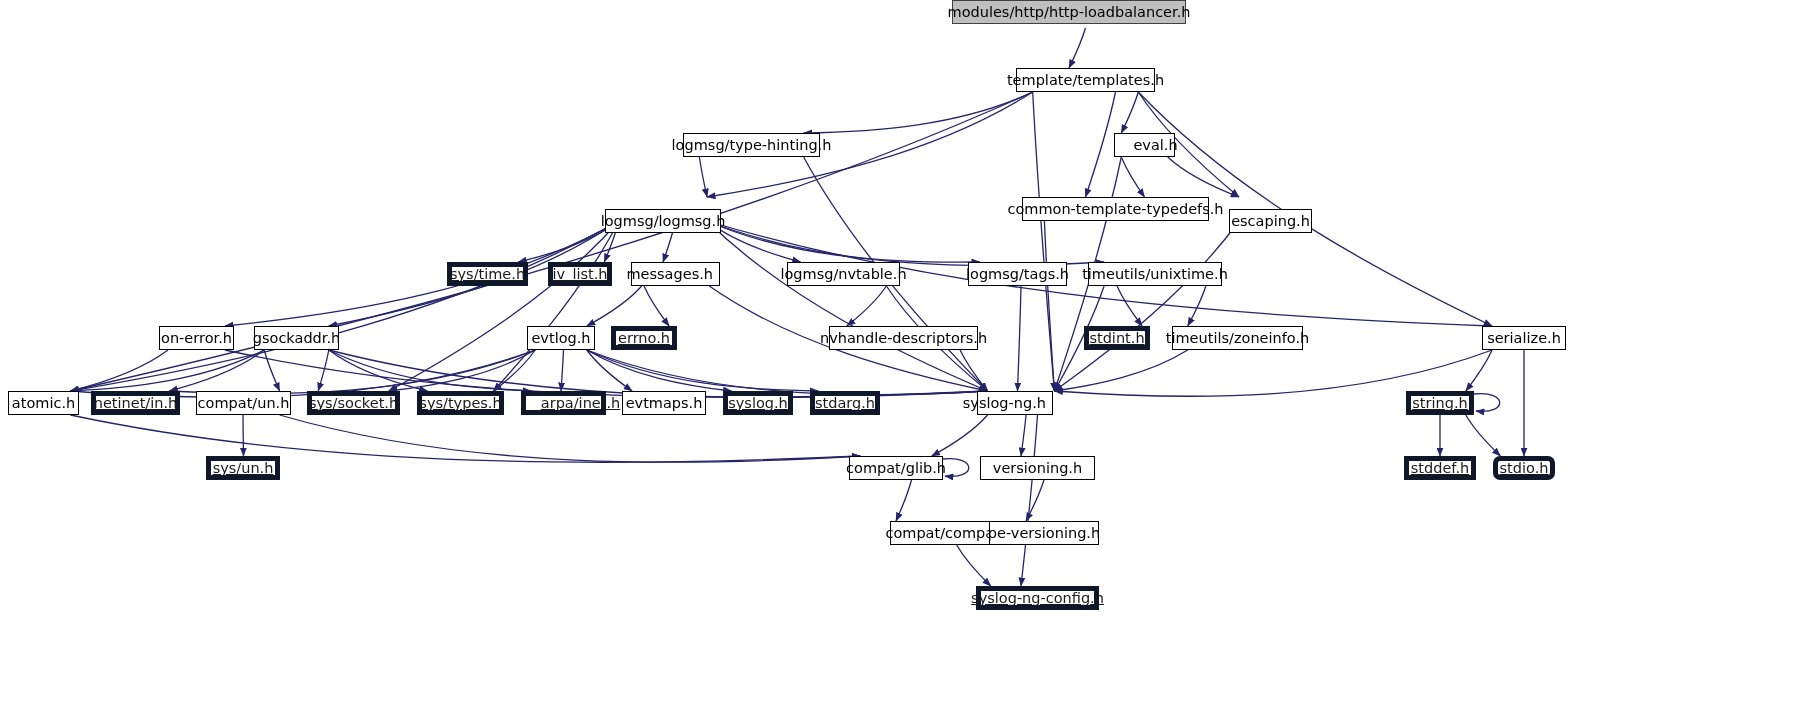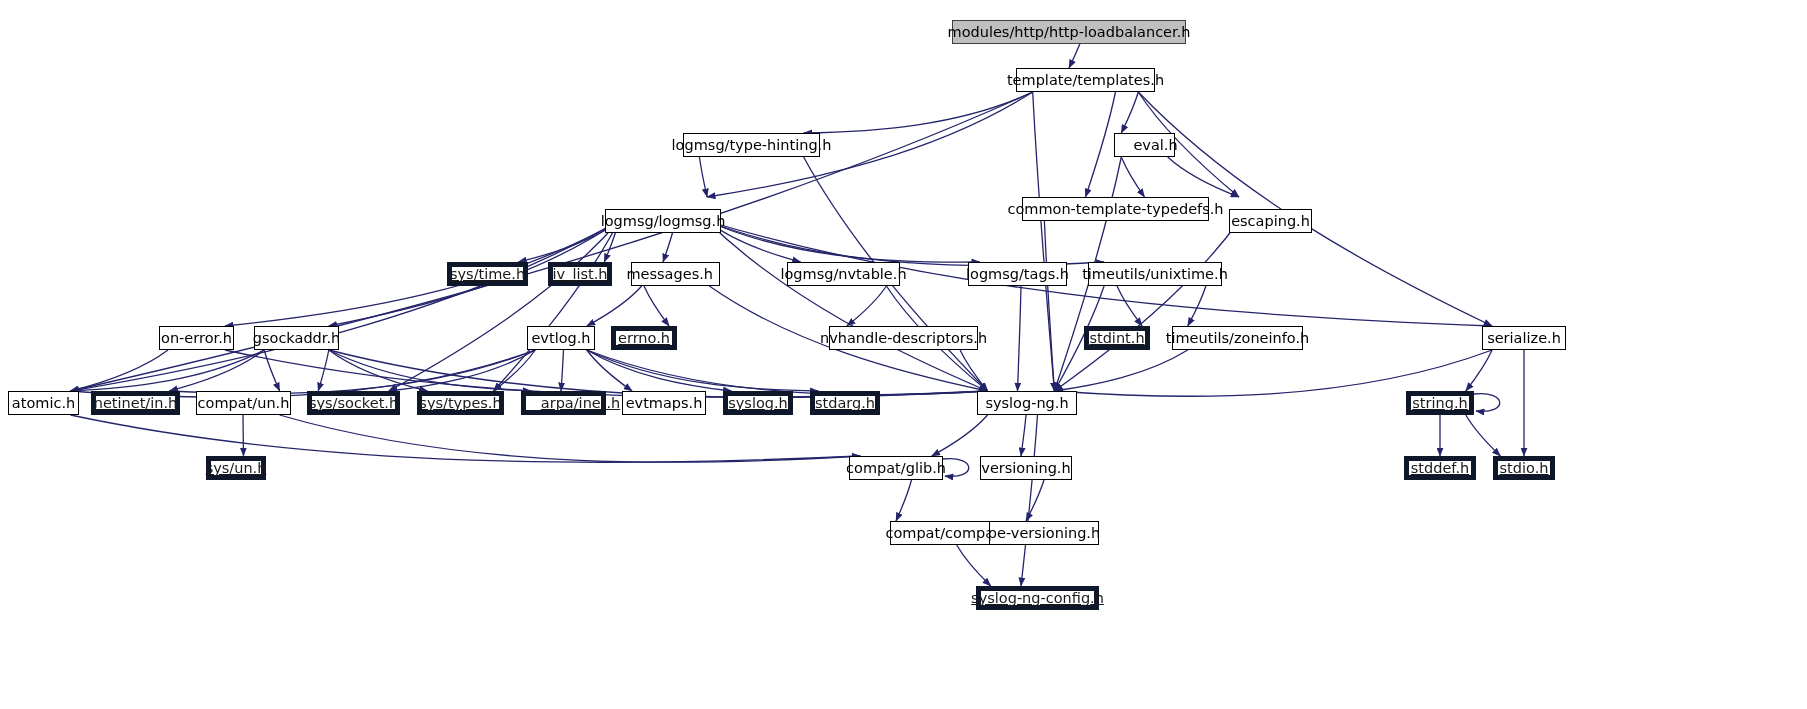--- a/index.html
+++ b/index.html
@@ -120,21 +120,21 @@
         <path stroke="#24246b" marker-end="url(#ah)" d="M956.7,545.0 C965.6,560.5 979.2,574.8 990.8,586.0"></path>
         <path stroke="#24246b" marker-end="url(#ah)" d="M1492.1,350.0 C1485.4,364.8 1474.8,379.4 1465.8,391.0"></path>
         <path stroke="#24246b" marker-end="url(#ah)" d="M1524.0,350.0 C1524.0,385.0 1524.0,424.2 1524.0,456.0"></path>
         <path stroke="#24246b" marker-end="url(#ah)" d="M1492.1,350.0 C1351.3,402.7 1187.8,400.5 1054.4,391.0"></path>
         <path stroke="#24246b" marker-end="url(#ah)" d="M1440.0,415.0 C1440.0,428.5 1440.0,443.7 1440.0,456.0"></path>
         <path stroke="#24246b" marker-end="url(#ah)" d="M1465.8,415.0 C1474.9,430.5 1488.7,444.8 1500.4,456.0"></path>
         <path stroke="#24246b" marker-end="url(#ah)" d="M1474,394 C1508,390 1508,415 1476,411"></path>
       </g>
   </svg>
   <div id="nodes">
-      <div class="node root" style="left: 952px; top: 20px; width: 234px;">
+      <div class="node root" style="left: 952px; top: 0; width: 234px;">
         <span>modules/http/http-loadbalancer.h</span>
       </div>
       <div class="node" style="left: 1016px; top: 68px; width: 139px;">
         <span>template/templates.h</span>
       </div>
       <div class="node" style="left: 683px; top: 133px; width: 137px;">
         <span>logmsg/type-hinting.h</span>
       </div>
       <div class="node" style="left: 1114px; top: 133px; width: 61px; padding-left: 28px;">
         <span>eval.h</span>
@@ -210,39 +210,39 @@
       </div>
       <div class="node" style="left: 622px; top: 391px; width: 84px;">
         <span>evtmaps.h</span>
       </div>
       <div class="node sys" style="left: 723px; top: 391px; width: 70px;">
         <span>syslog.h</span>
       </div>
       <div class="node sys" style="left: 810px; top: 391px; width: 70px;">
         <span>stdarg.h</span>
       </div>
-      <div class="node" style="left: 977px; top: 391px; width: 100px;">
+      <div class="node" style="left: 977px; top: 391px; width: 76px; justify-content: flex-end;">
         <span>syslog-ng.h</span>
       </div>
       <div class="node sys" style="left: 1406px; top: 391px; width: 68px;">
         <span>string.h</span>
       </div>
-      <div class="node sys" style="left: 206px; top: 456px; width: 60px;">
+      <div class="node sys" style="left: 206px; top: 456px; width: 74px;">
         <span>sys/un.h</span>
       </div>
       <div class="node" style="left: 849px; top: 456px; width: 94px;">
         <span>compat/glib.h</span>
       </div>
-      <div class="node" style="left: 980px; top: 456px; width: 92px;">
+      <div class="node" style="left: 980px; top: 456px; width: 115px;">
         <span>versioning.h</span>
       </div>
       <div class="node sys" style="left: 1404px; top: 456px; width: 72px;">
         <span>stddef.h</span>
       </div>
-      <div class="node sys" style="left: 1493px; top: 456px; width: 62px;">
+      <div class="node sys" style="left: 1493px; top: 456px; width: 62px; border-radius: 7px;">
         <span>stdio.h</span>
       </div>
       <div class="node" style="left: 852px; top: 521px; width: 119px; margin-left: 38px;">
         <span>compat/compat.h</span>
       </div>
       <div class="node" style="left: 989px; top: 521px; width: 110px;">
         <span>pe-versioning.h</span>
       </div>
       <div class="node sys" style="left: 976px; top: 586px; width: 123px;">
         <span>syslog-ng-config.h</span>

